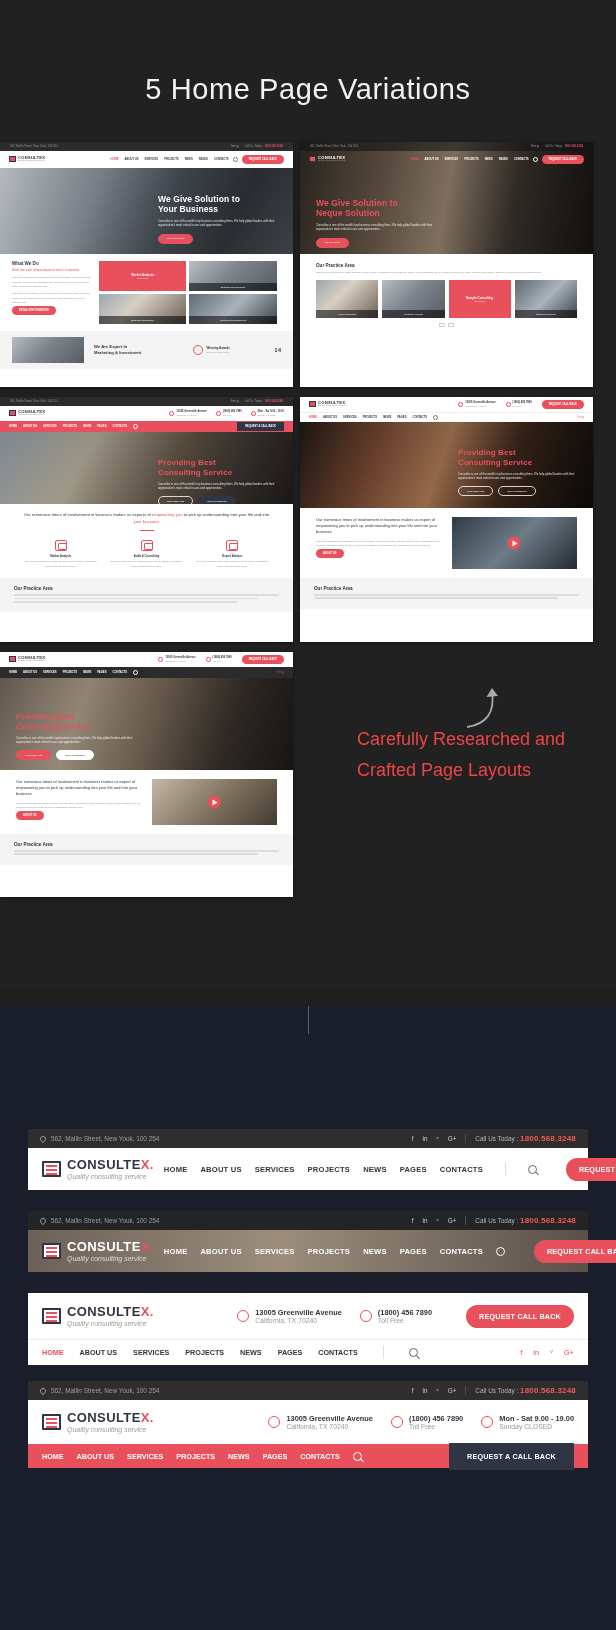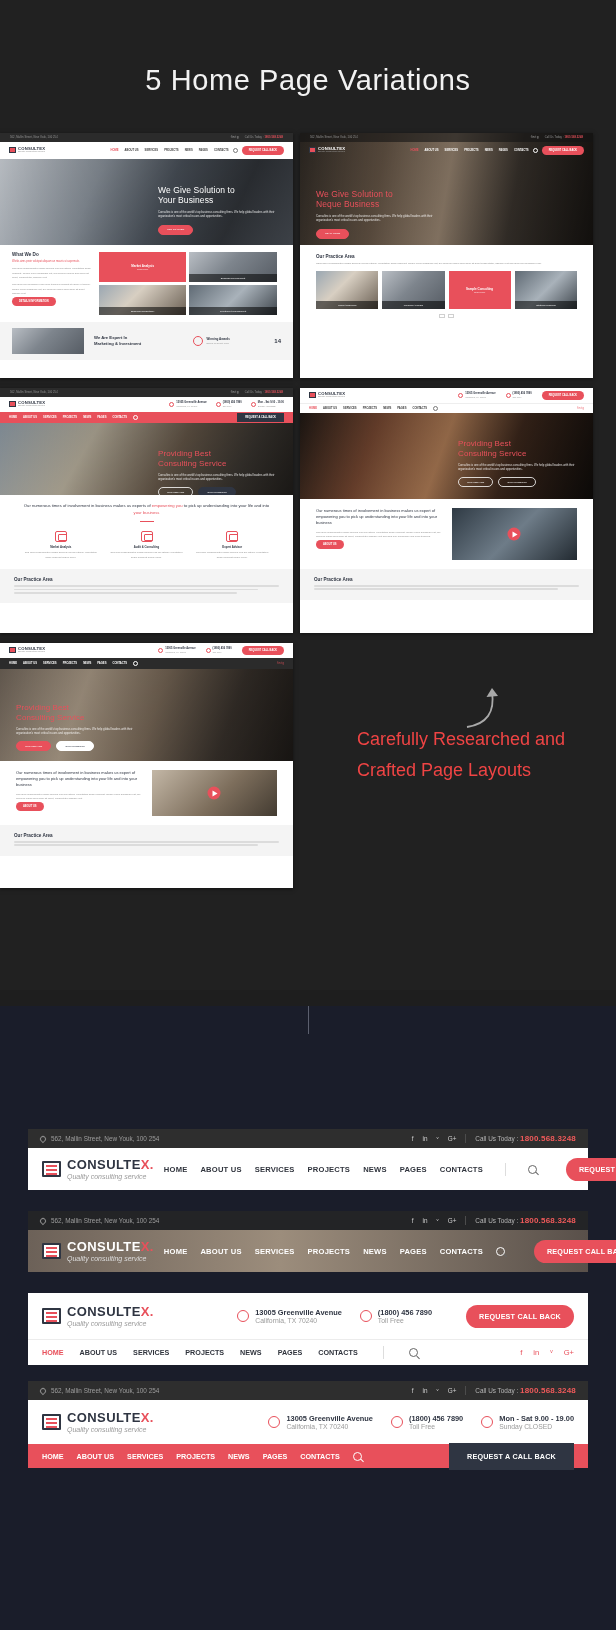--- a/index.html
+++ b/index.html
@@ -4,21 +4,21 @@
 <style>
   * { box-sizing: border-box; margin: 0; padding: 0; }
   html, body { background:#1e1e1e; }
   body {
     width: 616px; height: 1630px;
     font-family: "Liberation Sans", sans-serif;
     overflow: hidden; position: relative;
   }
 
   
-  .sec-home { background:#212121; padding-top:2px; height:990px; position:relative; }
+  .sec-home { background:#212121; padding-top:11px; height:990px; position:relative; }
   .sec-title {
     text-align:center; color:#f2f2f2; font-weight:400;
     font-size:29px; letter-spacing:.6px; padding:62px 0 36px;
     font-family:"Liberation Sans", sans-serif;
   }
   .thumbs { position:relative; width:616px; }
   .thumb {
     position:absolute; background:#fff; overflow:hidden;
     box-shadow:0 1px 4px rgba(0,0,0,.5);
   }
@@ -54,21 +54,21 @@
     background:#e8505b; color:#fff; border-radius:8px;
     padding:3px 7px; font-size:2.6px; font-weight:bold; white-space:nowrap;
   }
   .cta.dark { background:#2f3542; }
 
   .hero { position:relative; height:86px; overflow:hidden; }
   .hero .ph { position:absolute; inset:0; }
   .hero .ovl { position:absolute; inset:0; background:linear-gradient(90deg,rgba(0,0,0,.12),rgba(0,0,0,.45)); }
   .hero .copy { position:absolute; right:10px; top:26px; width:125px; color:#fff; }
   .hero .copy.left { left:16px; right:auto; }
-  .hero h2 { font-size:8.5px; line-height:1.22; font-weight:normal; letter-spacing:.1px; }
+  .hero h2 { font-size:8.5px; line-height:1.22; font-weight:bold; letter-spacing:.1px; }
   .hero h2 span { color:#e8505b; }
   .hero p { font-size:2.8px; line-height:1.6; margin-top:4px; opacity:.85; }
   .hero .btns { margin-top:6px; display:flex; gap:5px; }
   .hero .btns span { border:.7px solid rgba(255,255,255,.8); border-radius:8px; padding:2.5px 8px; font-size:2.5px; }
   .hero .btns span.fill { background:#e8505b; border-color:#e8505b; }
 
   .sect-white { background:#fff; padding:10px 14px; }
   .sect-grey { background:#f4f4f4; padding:8px 14px; }
   .h3 { font-size:4.6px; color:#2f3542; font-weight:bold; margin-bottom:3px; }
   .sub { font-size:2.6px; color:#e8505b; line-height:1.6; margin-bottom:3px; }
@@ -301,21 +301,21 @@
                 <span>PROJECTS</span>
               <span>NEWS</span>
                 <span>PAGES</span>
                 <span>CONTACTS</span>
             </span>
             <span class="srch" style="border-color:#fff"></span>
             <span class="cta">REQUEST CALL BACK</span>
           </div>
           <div class="copy left" style="top:56px;width:120px">
             <h2><span>We Give Solution to</span><br>
-              <span>Neque </span><span>Business</span></h2>
+              <span>Neque </span><span>Solution</span></h2>
             <p>Consultex is one of the world's top business consulting firms. We help global leaders with their organization's most critical issues and opportunities.</p>
             <div class="btns">
                 <span class="fill">READ MORE</span>
               </div>
           </div>
         </div>
         <div class="sect-white" style="padding:9px 16px">
           <div class="h3">Our Practice Area</div>
           <div class="pp">Child spec consequuntur magni dolores eos qui ratione voluptatem sequi nesciunt. Neque porro quisquam est, qui dolorem ipsum quia dolor sit amet consectetur, adipisci velit sed quia non numquam eius.</div>
           <div class="cards" style="margin-top:5px">

